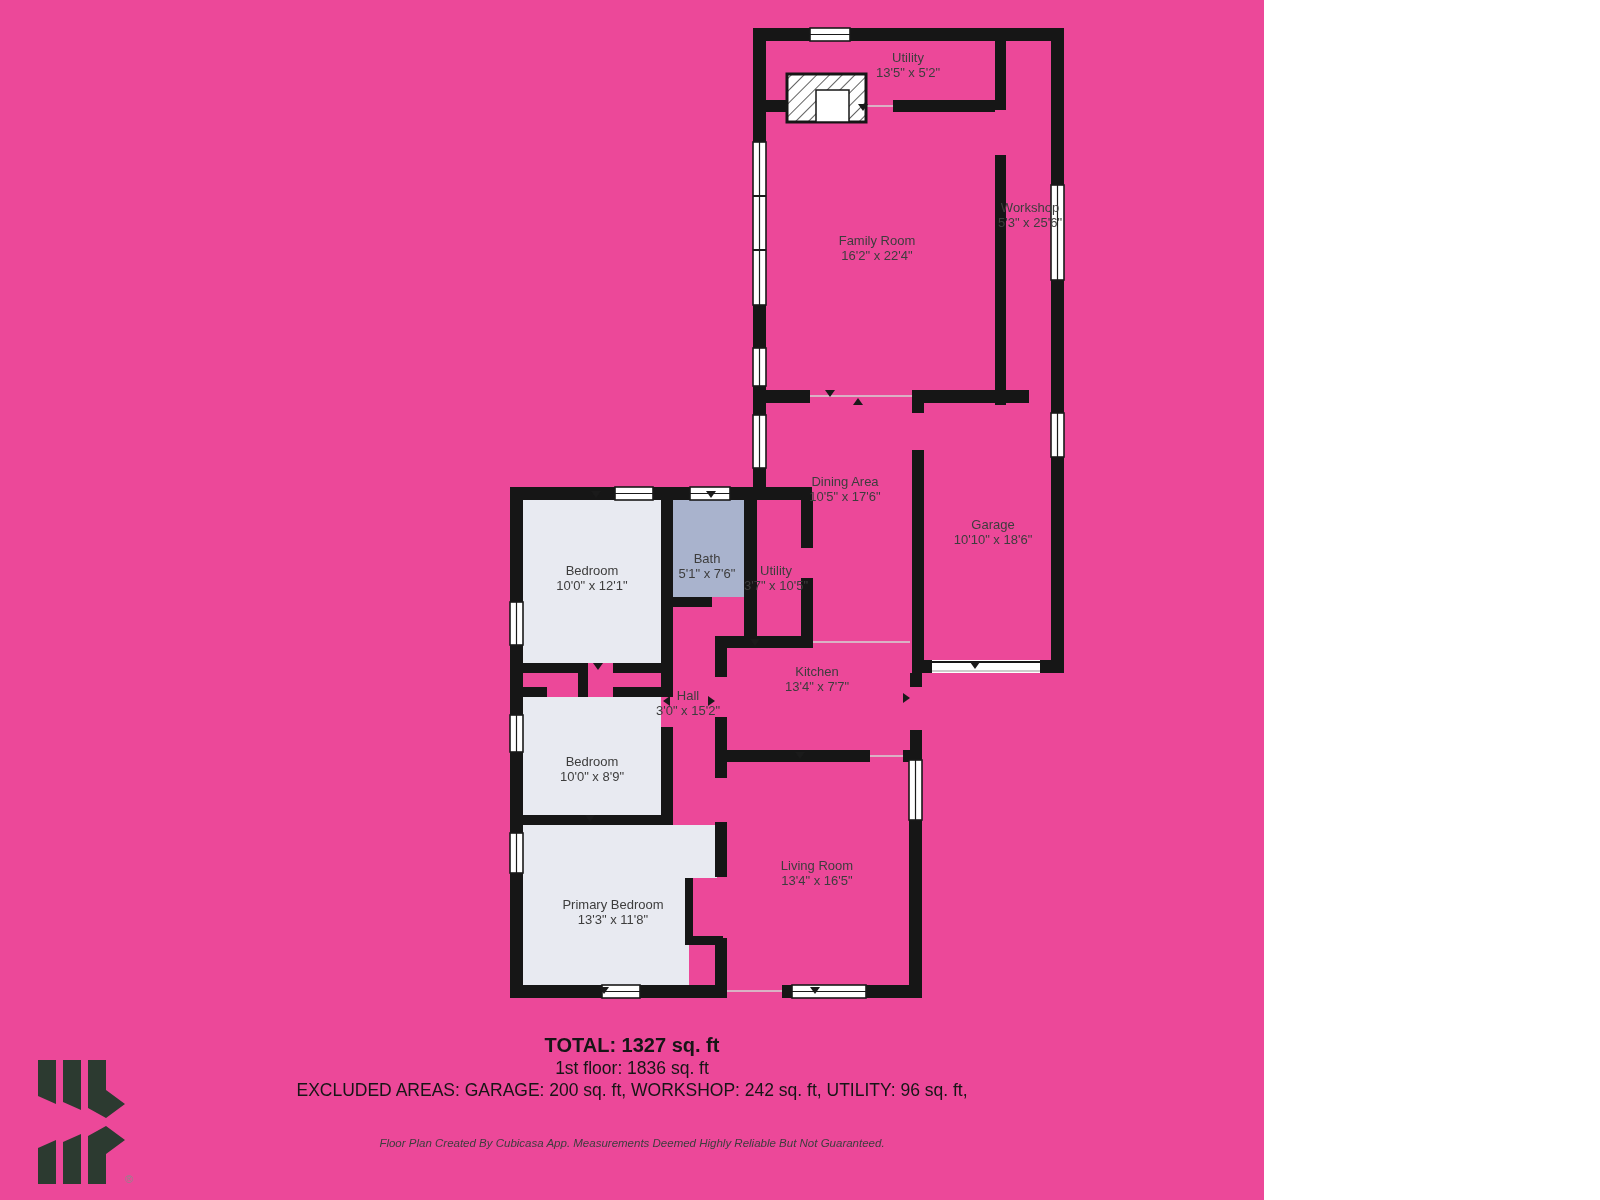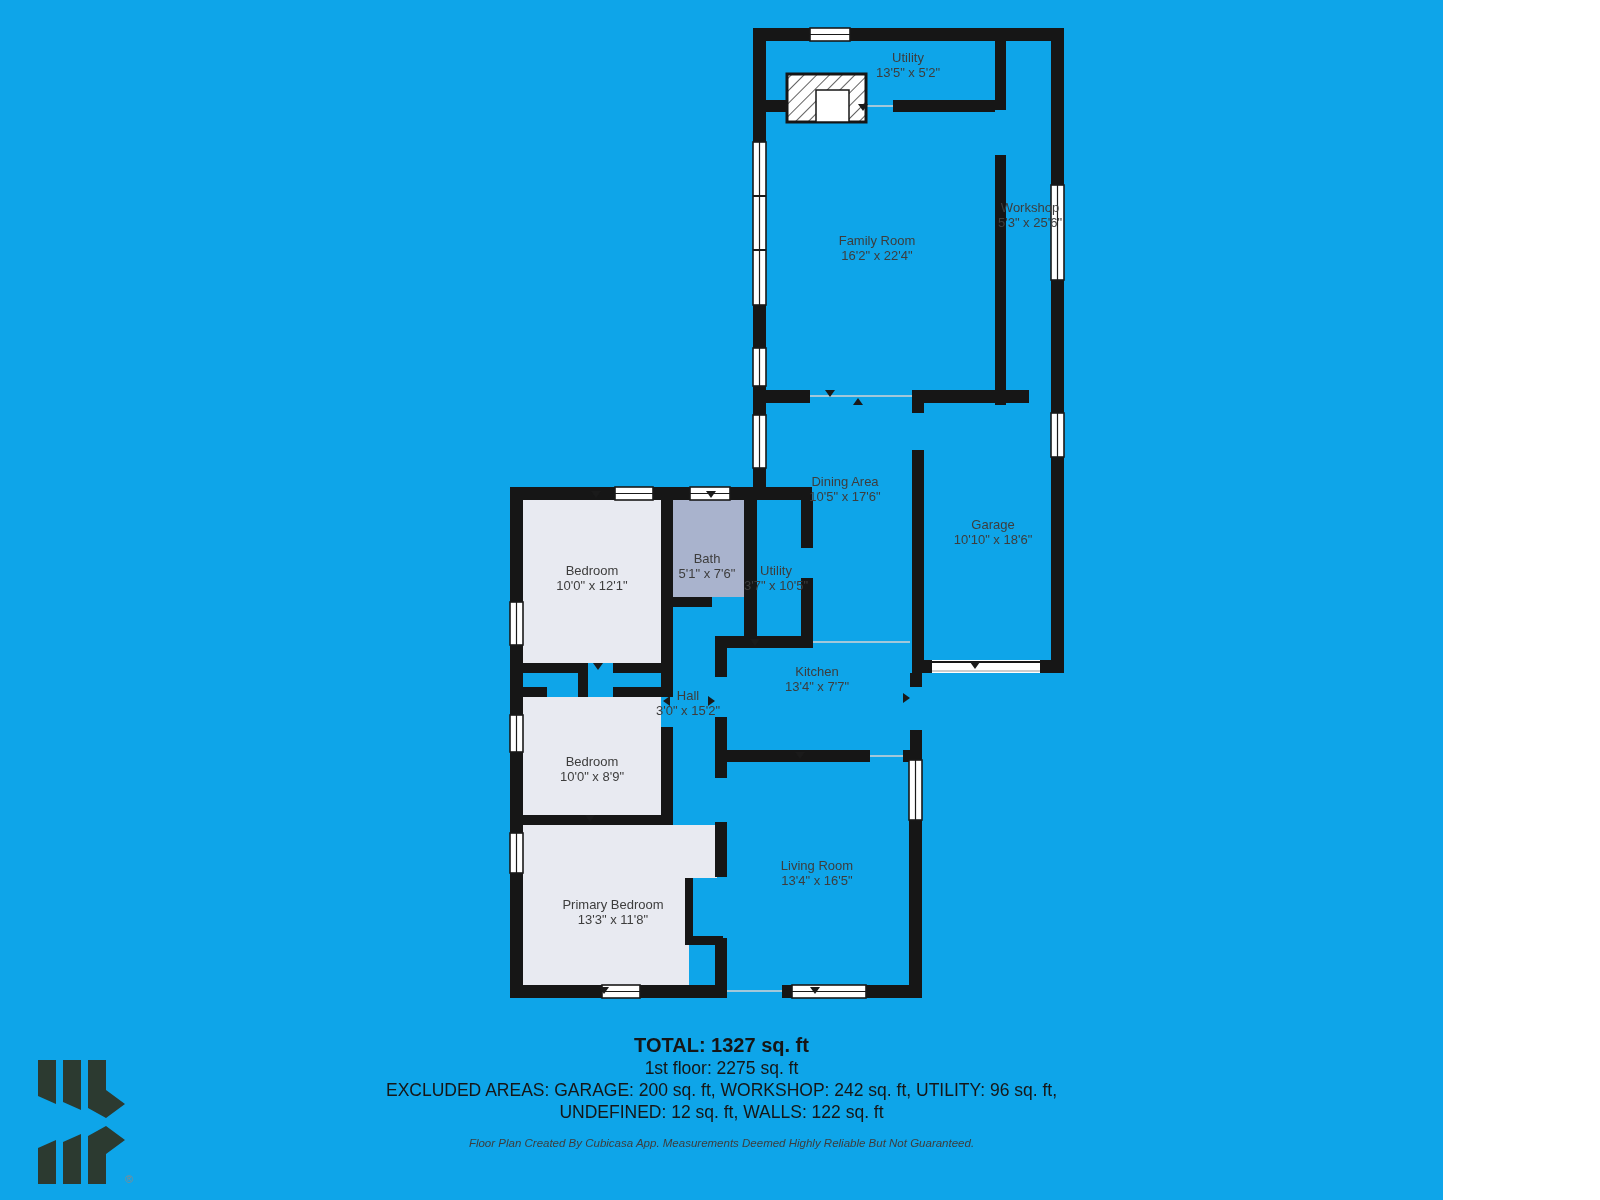--- a/index.html
+++ b/index.html
@@ -1,17 +1,17 @@
 <!DOCTYPE html>
 <html><head>
 <meta charset="utf-8">
 <style>
   html,body { margin:0; padding:0; background:#ffffff; }
   .canvas {
-    position:relative; width:1443px; height:1200px; background:#0ea5e9;
+    position:relative; width:1264px; height:1200px; background:#ec4899;
     font-family:"Liberation Sans", sans-serif; overflow:hidden;
   }
   svg text { font-family:"Liberation Sans", sans-serif; }
   .rn, .rd { font-size:13px; fill:#3d3d3d; }
   .summary { position:absolute; left:0; right:0; top:1033px; text-align:center; color:#161616; }
   .sum-total { font-size:20px; font-weight:700; line-height:24px; }
   .sum-line  { font-size:17.5px; line-height:22px; }
   .disclaimer {
     position:absolute; left:0; right:0; top:1137px; text-align:center;
     font-size:11.5px; color:#3d3d3d;font-style:italic;
@@ -210,23 +210,22 @@
       <text class="rn" x="613" y="909">Primary Bedroom</text>
       <text class="rd" x="613" y="924">13'3" x 11'8"</text>
       <text class="rn" x="817" y="870">Living Room</text>
       <text class="rd" x="817" y="885">13'4" x 16'5"</text>
     </g>
   </svg>
 
   
   <div class="summary">
     <div class="sum-total">TOTAL: 1327 sq. ft</div>
-    <div class="sum-line">1st floor: 2275 sq. ft</div>
+    <div class="sum-line">1st floor: 1836 sq. ft</div>
     <div class="sum-line">EXCLUDED AREAS: GARAGE: 200 sq. ft, WORKSHOP: 242 sq. ft, UTILITY: 96 sq. ft,</div>
-    <div class="sum-line">UNDEFINED: 12 sq. ft, WALLS: 122 sq. ft</div>
   </div>
   <div class="disclaimer">Floor Plan Created By Cubicasa App. Measurements Deemed Highly Reliable But Not Guaranteed.</div>
 
   
   <svg class="logo" width="100" height="126" viewBox="0 0 100 126">
     <g fill="#2c3a30">
       <g>
         <path d="M2,0 H20 V44 L2,36 Z"></path>
         <path d="M27,0 H45 V50 L27,42 Z"></path>
         <path d="M52,0 H70 V30 L89,44 L70,58 L52,48 Z"></path>

